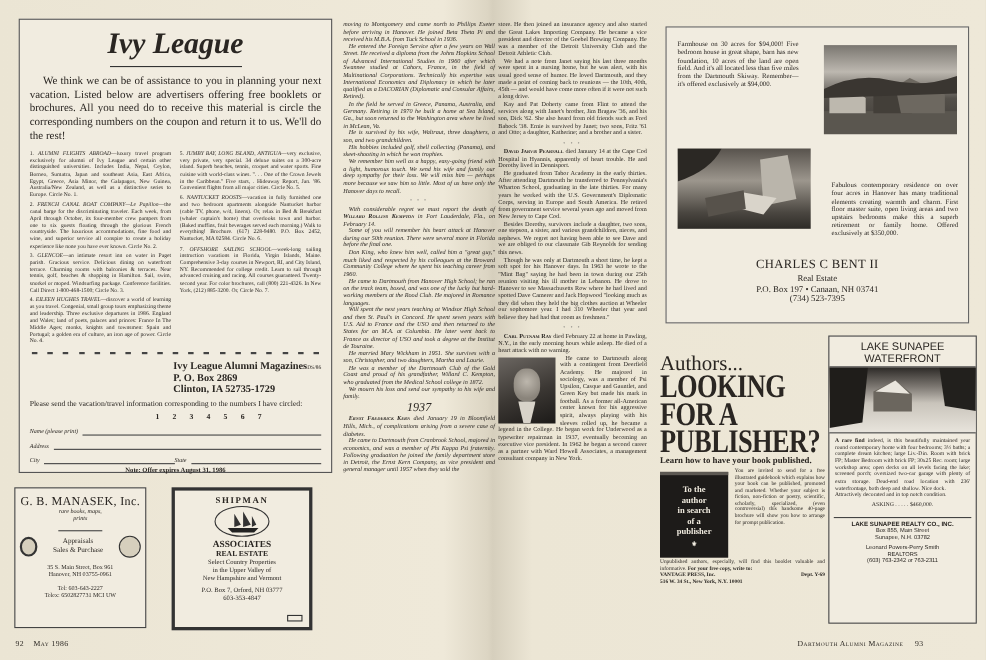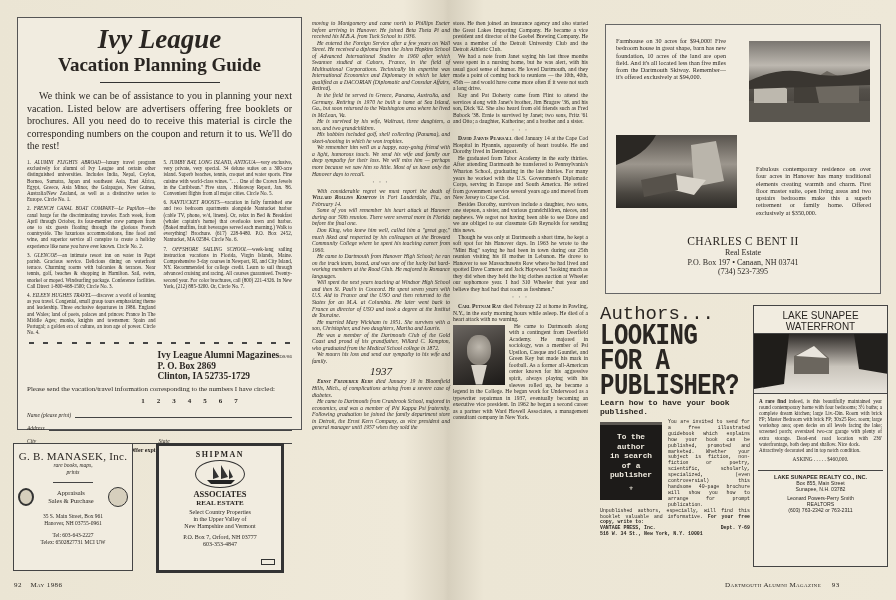--- a/index.html
+++ b/index.html
@@ -80,21 +80,21 @@
     position: absolute; left: 605px; top: 24px; width: 276px; height: 270px;
     border: 1px solid #666; background: #f1ece0;
   }
   .bent-text1 { position: absolute; left: 10px; top: 12px; width: 110px; font-size: 6.2px; line-height: 7.3px; text-align: justify; }
   .bent-photo1 { position: absolute; left: 143px; top: 16px; width: 121px; height: 81px; background: linear-gradient(180deg, #7a7670 0%, #bdb8b0 30%, #54504a 60%, #3e3a35 100%); overflow: hidden; }
   .bent-photo2 { position: absolute; left: 10px; top: 110px; width: 121px; height: 73px; background: linear-gradient(180deg, #58534d 0%, #9c968d 40%, #4a4640 80%, #2e2b27 100%); overflow: hidden; }
   .bent-text2 { position: absolute; left: 150px; top: 140px; width: 115px; font-size: 6.2px; line-height: 7.3px; text-align: justify; }
   .bent-name { position: absolute; left: 0; right: 0; top: 210px; text-align: center; font-size: 11.5px; letter-spacing: 0.3px; line-height: 13px; }
   .bent-sub { position: absolute; left: 0; right: 0; top: 223px; text-align: center; font-size: 8px; line-height: 9.5px; }
 
-  .ad-vantage { position: absolute; left: 600px; top: 305px; width: 150px; height: 270px; font-family: Liberation Mono, monospace; }
+  .ad-vantage { position: absolute; left: 600px; top: 321px; width: 150px; height: 270px; font-family: Liberation Serif, serif; }
   .v-authors { font-size: 19px; line-height: 19px; font-weight: normal; }
   .v-big { font-size: 24px; line-height: 20px; font-weight: bold; letter-spacing: -0.5px; transform: scaleY(1.25); transform-origin: top left; margin-bottom: 14px; }
   .v-learn { font-size: 8px; line-height: 9px; font-weight: bold; }
   .v-body { font-size: 4.9px; line-height: 5.9px; text-align: justify; margin-top: 3px; }
   .v-book { float: left; width: 62px; height: 78px; background: #1d1b19; color: #f1ece0; text-align: center; font-weight: bold; font-size: 7.8px; line-height: 9.5px; padding-top: 8px; margin: 3px 6px 2px 0; border-top: 3px solid #5c5852; }
   .v-book .emb { display: block; font-size: 6px; margin-top: 3px; }
   .v-bold { font-weight: bold; }
 
   .ad-sunapee {
     position: absolute; left: 753px; top: 305px; width: 135px; height: 262px;
@@ -107,21 +107,20 @@
   .sun-foot { border-top: 1px solid #444; margin: 4px 4px 0 4px; text-align: center; font-size: 5.2px; line-height: 6.2px; padding-top: 3px; }
   .sun-foot b { font-size: 5.6px; }
 </style>
 </head>
 <body>
 
 <div class="spread">
 
   <div class="guide">
     <div class="guide-title1">Ivy League</div>
-    <div class="guide-title2">Vacation Planning Guide</div>
     <div class="guide-rule"></div>
     <p class="guide-intro">We think we can be of assistance to you in planning your next vacation. Listed below are advertisers offering free booklets or brochures. All you need do to receive this material is circle the corresponding numbers on the coupon and return it to us. We'll do the rest!</p>
 
     <div class="guide-cols">
       <div class="guide-col">
         <p><span>1.</span> <i>ALUMNI FLIGHTS ABROAD</i><span>—luxury travel program exclusively for alumni of Ivy League and certain other distinguished universities. Includes India, Nepal, Ceylon, Borneo, Sumatra, Japan and southeast Asia, East Africa, Egypt, Greece, Asia Minor, the Galapagos, New Guinea, Australia/New Zealand, as well as a distinctive series to Europe. Circle No. 1.</span></p>
         <p><span>2.</span> <i>FRENCH CANAL BOAT COMPANY—Le Papillon</i><span>—the canal barge for the discriminating traveler. Each week, from April through October, its four-member crew pampers from one to six guests floating through the glorious French countryside. The luxurious accommodations, fine food and wine, and superior service all conspire to create a holiday experience like none you have ever known. Circle No. 2.</span></p>
         <p><span>3.</span> <i>GLENCOE</i><span>—an intimate resort inn on water in Paget parish. Gracious service. Delicious dining on waterfront terrace. Charming rooms with balconies &amp; terraces. Near tennis, golf, beaches &amp; shopping in Hamilton. Sail, swim, snorkel or moped. Windsurfing package. Conference facilities. Call Direct 1-800-468-1500; Circle No. 3.</span></p>
         <p><span>4.</span> <i>EILEEN HUGHES TRAVEL</i><span>—discover a world of learning as you travel. Congenial, small group tours emphasizing theme and leadership. Three exclusive departures in 1986. England and Wales; land of poets, palaces and princes: France In The Middle Ages; monks, knights and townsmen: Spain and Portugal; a golden era of culture, an iron age of power. Circle No. 4.</span></p>
       </div>

